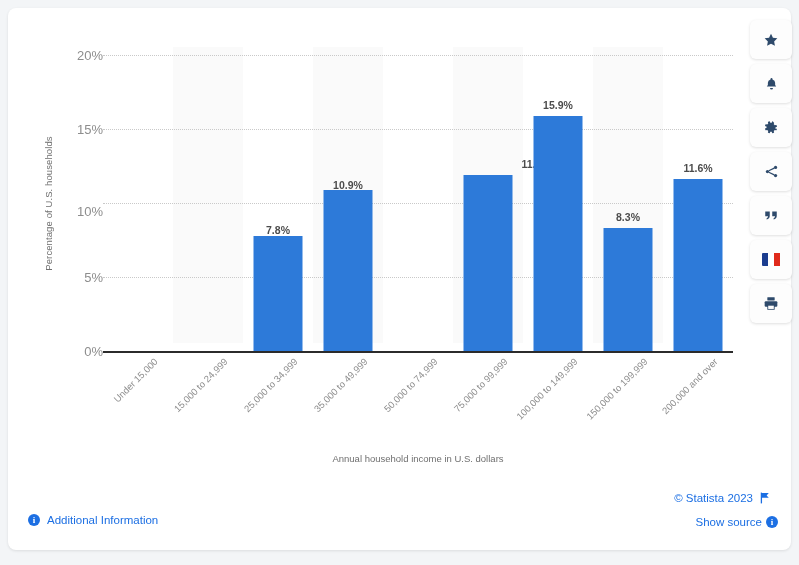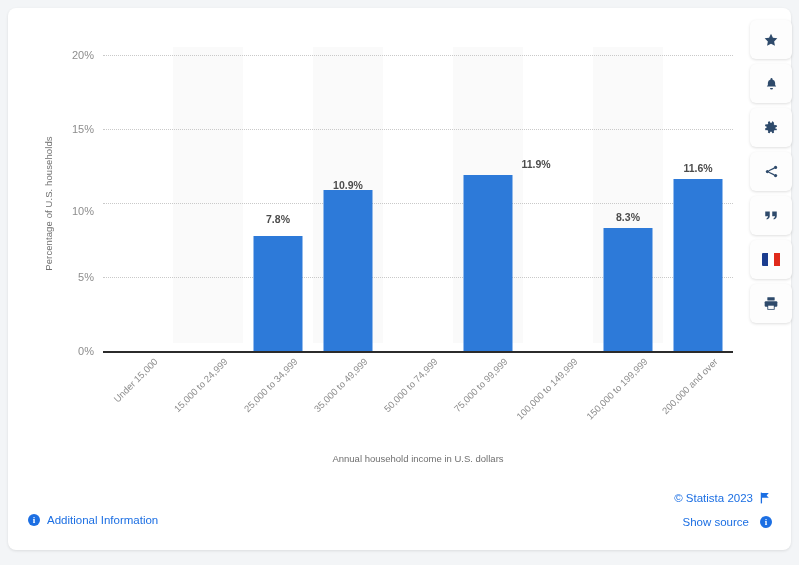--- a/index.html
+++ b/index.html
@@ -71,23 +71,22 @@
     position: absolute;
     left: 0; right: 0;
     height: 0;
     border-top: 1px dotted #c9c9c9;
   }
 
   .ylabels { position: absolute; left: 0; top: 0; width: 100%; height: 100%; }
   .ylabel {
     position: absolute;
     right: 100%;
-    margin-right: 9px;
     transform: translateY(-50%);
-    font-size: 11px;
+    font-size: 13px;
     color: #8d8d8d;
     white-space: nowrap;
   }
 
   .baseline {
     position: absolute;
     left: 0; right: 0;
     top: 304px;
     height: 2px;
     background: #2b2b2b;
@@ -184,25 +183,25 @@
     right: 20px;
     top: 14px;
     display: flex;
     align-items: center;
     gap: 7px;
     font-size: 11.5px;
     color: #1c6fe3;
   }
   .show-source {
     position: absolute;
-    right: 19px;
+    right: 13px;
     top: 38px;
     display: flex;
     align-items: center;
-    gap: 11px;
+    gap: 4px;
     font-size: 11.5px;
     color: #1c6fe3;
     cursor: pointer;
   }
   .flag-icon { display: inline-block; width: 11px; height: 12px; }
 
   
   .rail {
     position: absolute;
     right: 5px;
@@ -263,29 +262,33 @@
         <div class="ylabels" id="ylabels">
             <div class="ylabel" style="top: 304px;">0%</div>
             <div class="ylabel" style="top: 230px;">5%</div>
             <div class="ylabel" style="top: 164px;">10%</div>
             <div class="ylabel" style="top: 82px;">15%</div>
             <div class="ylabel" style="top: 8px;">20%</div>
           </div>
         <div class="bars" id="bars">
             <div class="bar-slot" style="left: 140px; width: 70px;">
               <div class="bar" style="height: 115.44px; background: rgb(45, 122, 217);"></div>
-              <div class="bar-value" style="bottom: 126px;">7.8%</div>
+              <div class="bar-value" style="bottom: 115px;">7.8%</div>
             </div>
             <div class="bar-slot" style="left: 210px; width: 70px;">
               <div class="bar" style="height: 161.32px; background: rgb(45, 122, 217);"></div>
               <div class="bar-value" style="bottom: 160px;">10.9%</div>
             </div>
             <div class="bar-slot" style="left: 350px; width: 70px;">
               <div class="bar" style="height: 176.12px; background: rgb(45, 122, 217);"></div>
               <div class="bar-value" style="bottom: 181.12px; margin-left: 48px;">11.9%</div>
+            </div>
+            <div class="bar-slot" style="left: 420px; width: 70px;">
+              <div class="bar" style="height: 235.32px; background: rgb(45, 122, 217);"></div>
+              <div class="bar-value" style="bottom: 240.32px;">15.9%</div>
             </div>
             <div class="bar-slot" style="left: 490px; width: 70px;">
               <div class="bar" style="height: 122.84px; background: rgb(45, 122, 217);"></div>
               <div class="bar-value" style="bottom: 127.84px;">8.3%</div>
             </div>
             <div class="bar-slot" style="left: 560px; width: 70px;">
               <div class="bar" style="height: 171.68px; background: rgb(45, 122, 217);"></div>
               <div class="bar-value" style="bottom: 176.68px;">11.6%</div>
             </div>
           </div>

